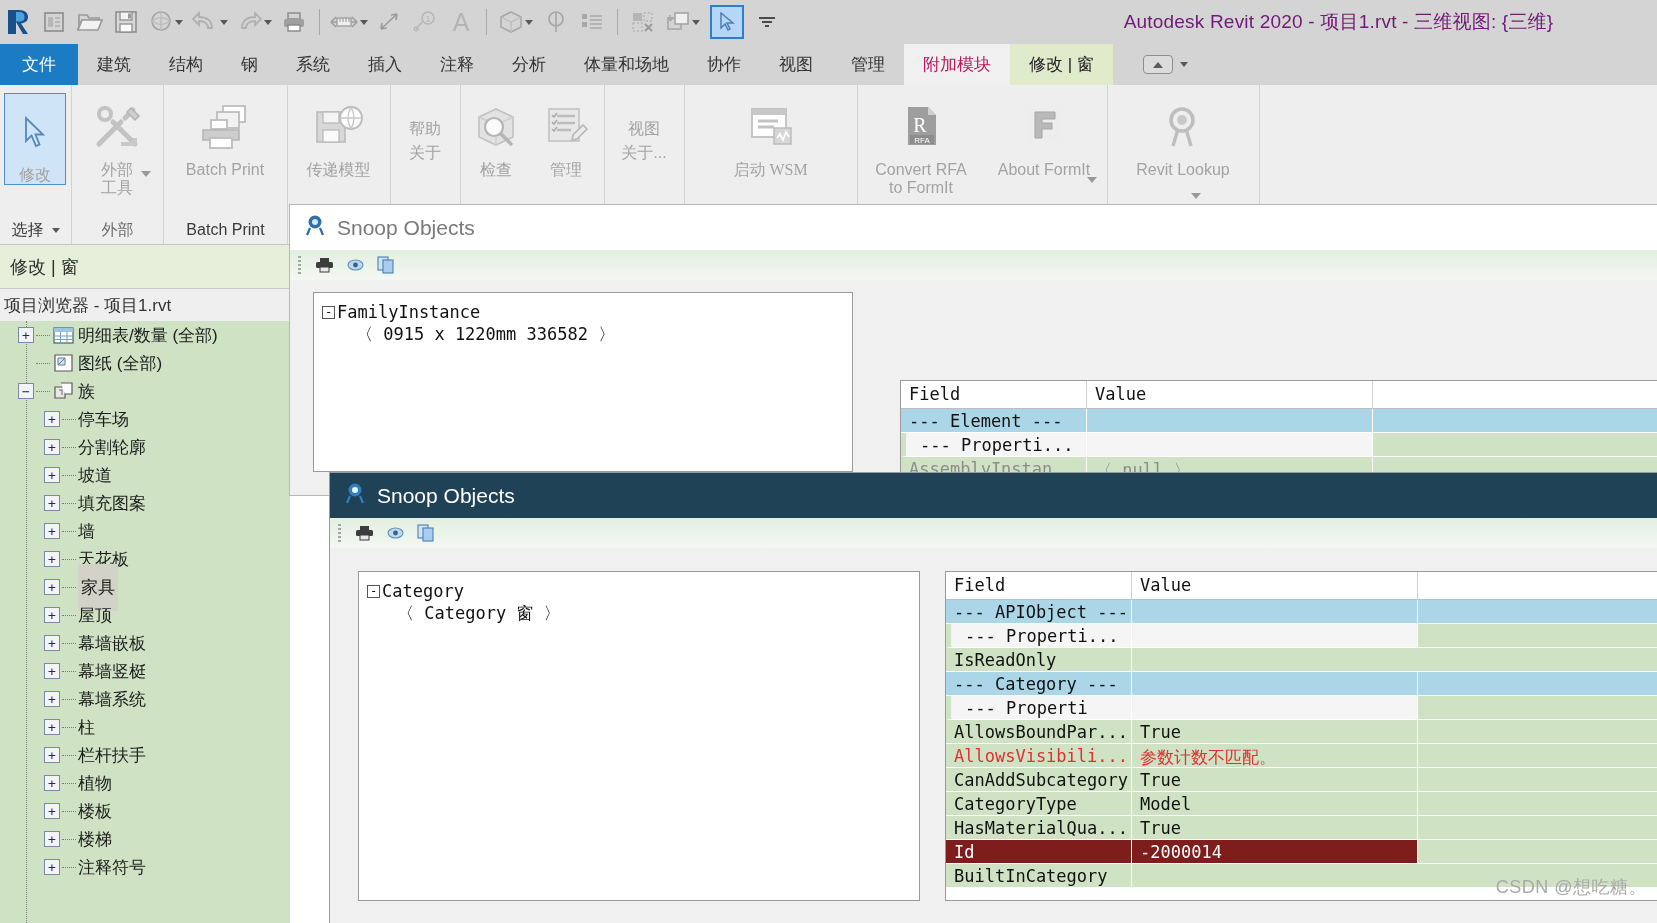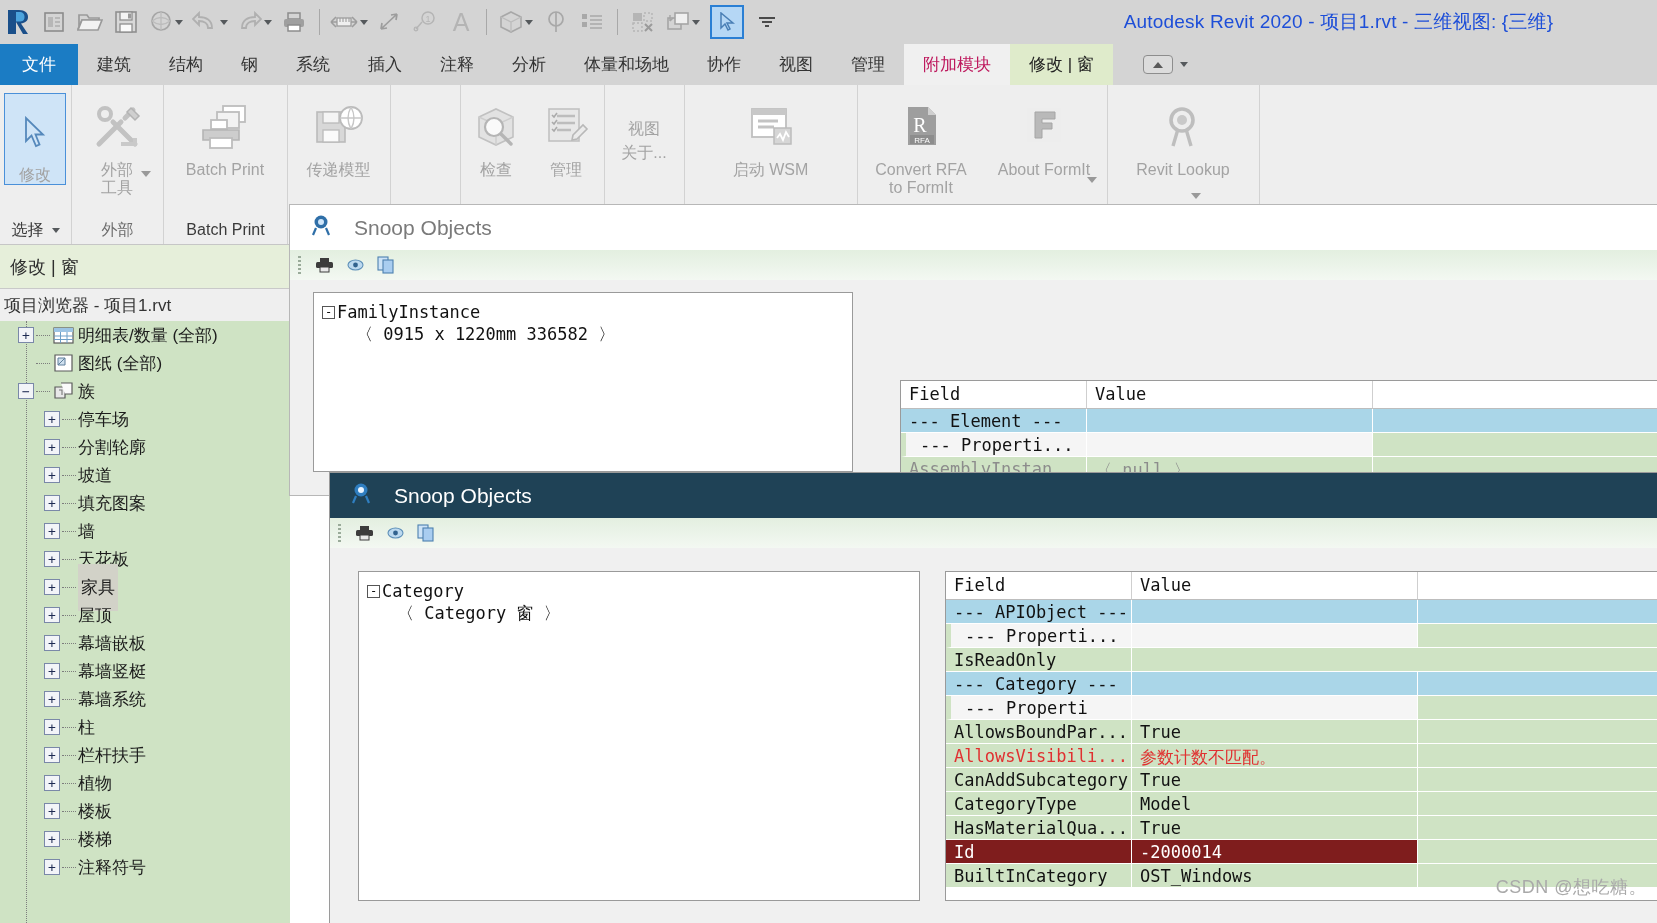--- a/index.html
+++ b/index.html
@@ -39,21 +39,21 @@
   .qat-select {
     width: 34px; height: 34px;
     border: 2px solid #2a7fd4;
     background: #b5d7f5;
     display: flex; align-items: center; justify-content: center;
   }
   .win-title {
     position: absolute; right: 0; top: 0; height: 44px;
     left: 1020px;
     display: flex; align-items: center; justify-content: center;
-    font-size: 19px; color: #1d4ed8;
+    font-size: 19px; color: #701a75;
     letter-spacing: .2px;
   }
 
   
   .tabbar {
     position: absolute; left: 0; top: 44px; width: 1657px; height: 41px;
     background: #d4d4d4;
     display: flex; align-items: stretch;
     font-size: 17px;
   }
@@ -156,22 +156,22 @@
     border-left: 1px dotted #7d7d7d;
   }
   .node-icon { width: 22px; height: 20px; flex: none; margin-right: 4px;
     display:flex; align-items:center; justify-content:center; }
   .tree-label { white-space: nowrap; }
   .tree-label.sel { background: #d2d2c8; padding: 12px 3px; }
 
   
   .dlg { position: absolute; background: #f0f0f0; }
   .dlg-title {
-    display: flex; align-items: center; gap: 21px;
-    padding-left: 20px;
+    display: flex; align-items: center; gap: 10px;
+    padding-left: 14px;
     font-size: 21px;
   }
   .dlg-title.light { background: #ffffff; color: #7a7a7a; height: 45px; }
   .dlg-title.dark  { background: #1f4256; color: #ffffff; height: 45px; }
   .dlg-toolbar {
     height: 30px; display: flex; align-items: center; gap: 7px;
     padding-left: 8px;
     background: linear-gradient(to bottom, #e3efe0, #f3f8f2);
   }
   .grip { width: 3px; height: 18px;
@@ -474,20 +474,26 @@
           </div>
           <div class="lbl">传递模型</div>
         </div>
       </div>
       <div class="panel-title">
         <span></span>
       </div>
     </div>
 
     <div class="panel" style="width:70px;">
+      <div class="panel-body">
+        <div class="btn-lg" style="width:68px; padding-top:26px;">
+          <div class="lbl" style="white-space:pre-line; line-height:1.5;">帮助
+关于</div>
+        </div>
+      </div>
       <div class="panel-title">
         <span></span>
       </div>
     </div>
 
     <div class="panel" style="width:144px;">
       <div class="panel-body">
         <div class="btn-lg" style="width:70px;">
           <div class="glyph">
             <svg width="50" height="46" viewBox="0 0 50 46">
@@ -521,21 +527,21 @@
         <div class="btn-lg" style="width:78px; padding-top:26px;">
           <div class="lbl" style="white-space:pre-line; line-height:1.5;">视图
 关于...</div>
         </div>
       </div>
       <div class="panel-title">
         <span></span>
       </div>
     </div>
 
-    <div class="panel" style="width:173px;">
+    <div class="panel" style="width:173px;font-family:Liberation Serif, serif;">
       <div class="panel-body">
         <div class="btn-lg" style="width:171px;">
           <div class="glyph">
             <svg width="54" height="48" viewBox="0 0 54 48">
                 <rect x="8" y="5" width="34" height="28" fill="#fff" stroke="#bfbfbf" stroke-width="1.8"></rect>
                 <rect x="8" y="5" width="34" height="6" fill="#c8c8c8"></rect>
                 <path d="M14 17 L34 17 M14 23 L30 23" stroke="#c3c3c3" stroke-width="3"></path>
                 <rect x="30" y="24" width="17" height="16" fill="#d6d6d6" stroke="#bcbcbc" stroke-width="1.5"></rect>
                 <path d="M33 34 L36 30 L39 36 L42 28 L45 33" stroke="#fff" stroke-width="1.8" fill="none"></path>
               </svg>
@@ -913,21 +919,20 @@
           <div class="c-value">True</div>
           <div class="c-rest"></div>
         </div>
         <div class="grow r-selected">
           <div class="c-field">Id</div>
           <div class="c-value">-2000014</div>
           <div class="c-rest" style="background:#cfe3c4;"></div>
         </div>
         <div class="grow r-data">
           <div class="c-field">BuiltInCategory</div>
-          <div class="c-value">OST_Windows</div>
           <div class="c-rest"></div>
         </div>
       </div>
     </div>
   </div>
 
   <div class="watermark">CSDN @想吃糖。</div>
 </div>
 
 </body></html>

